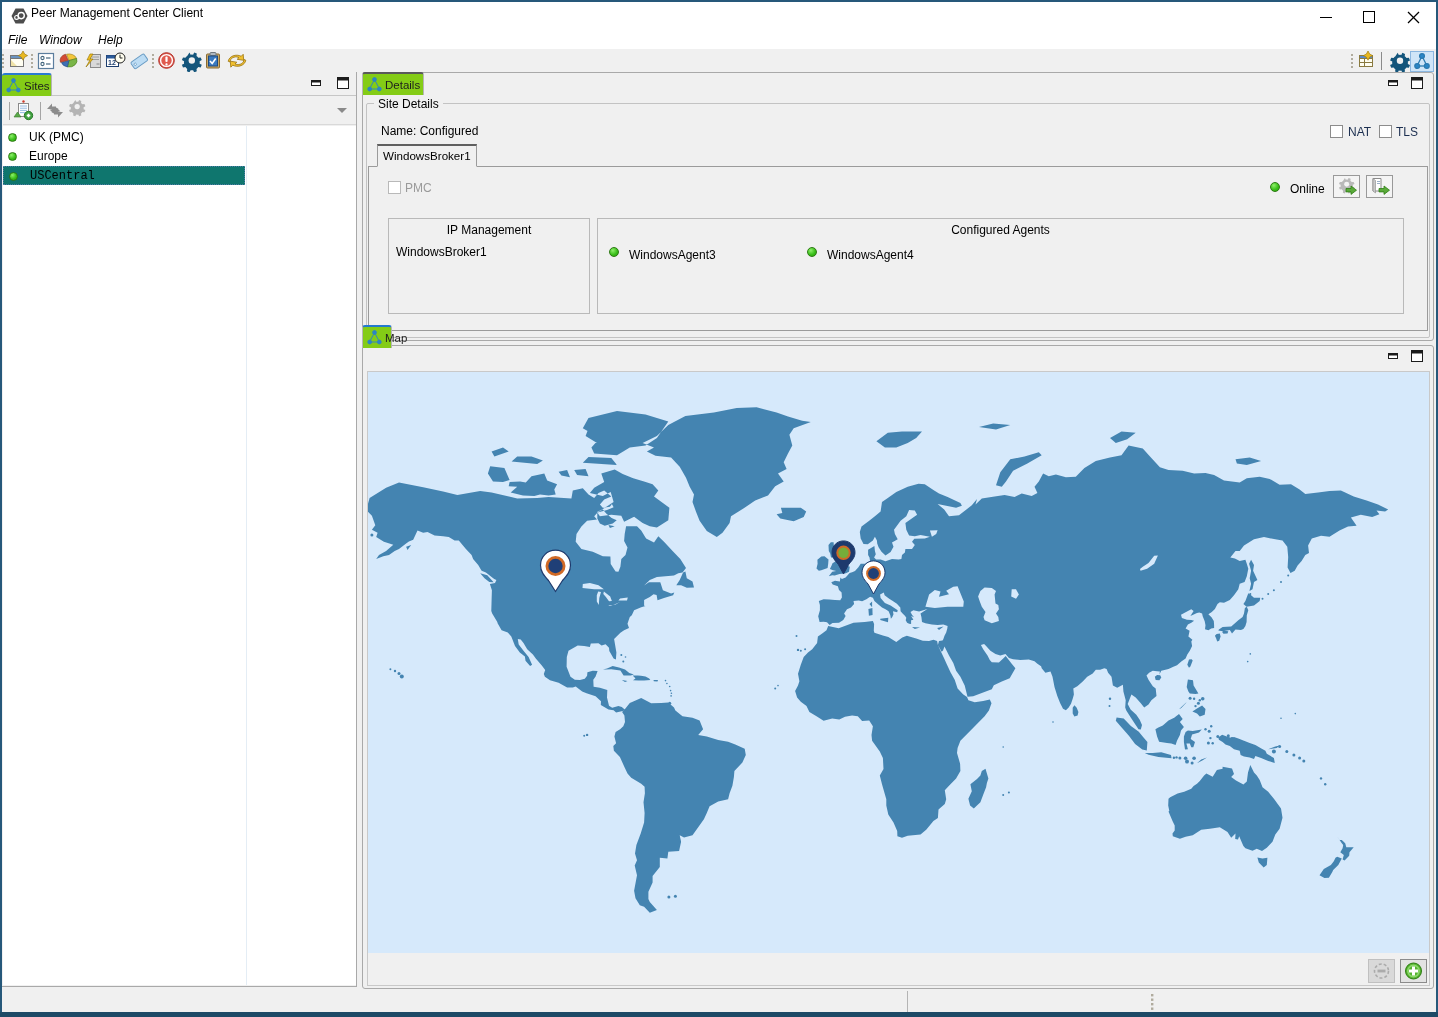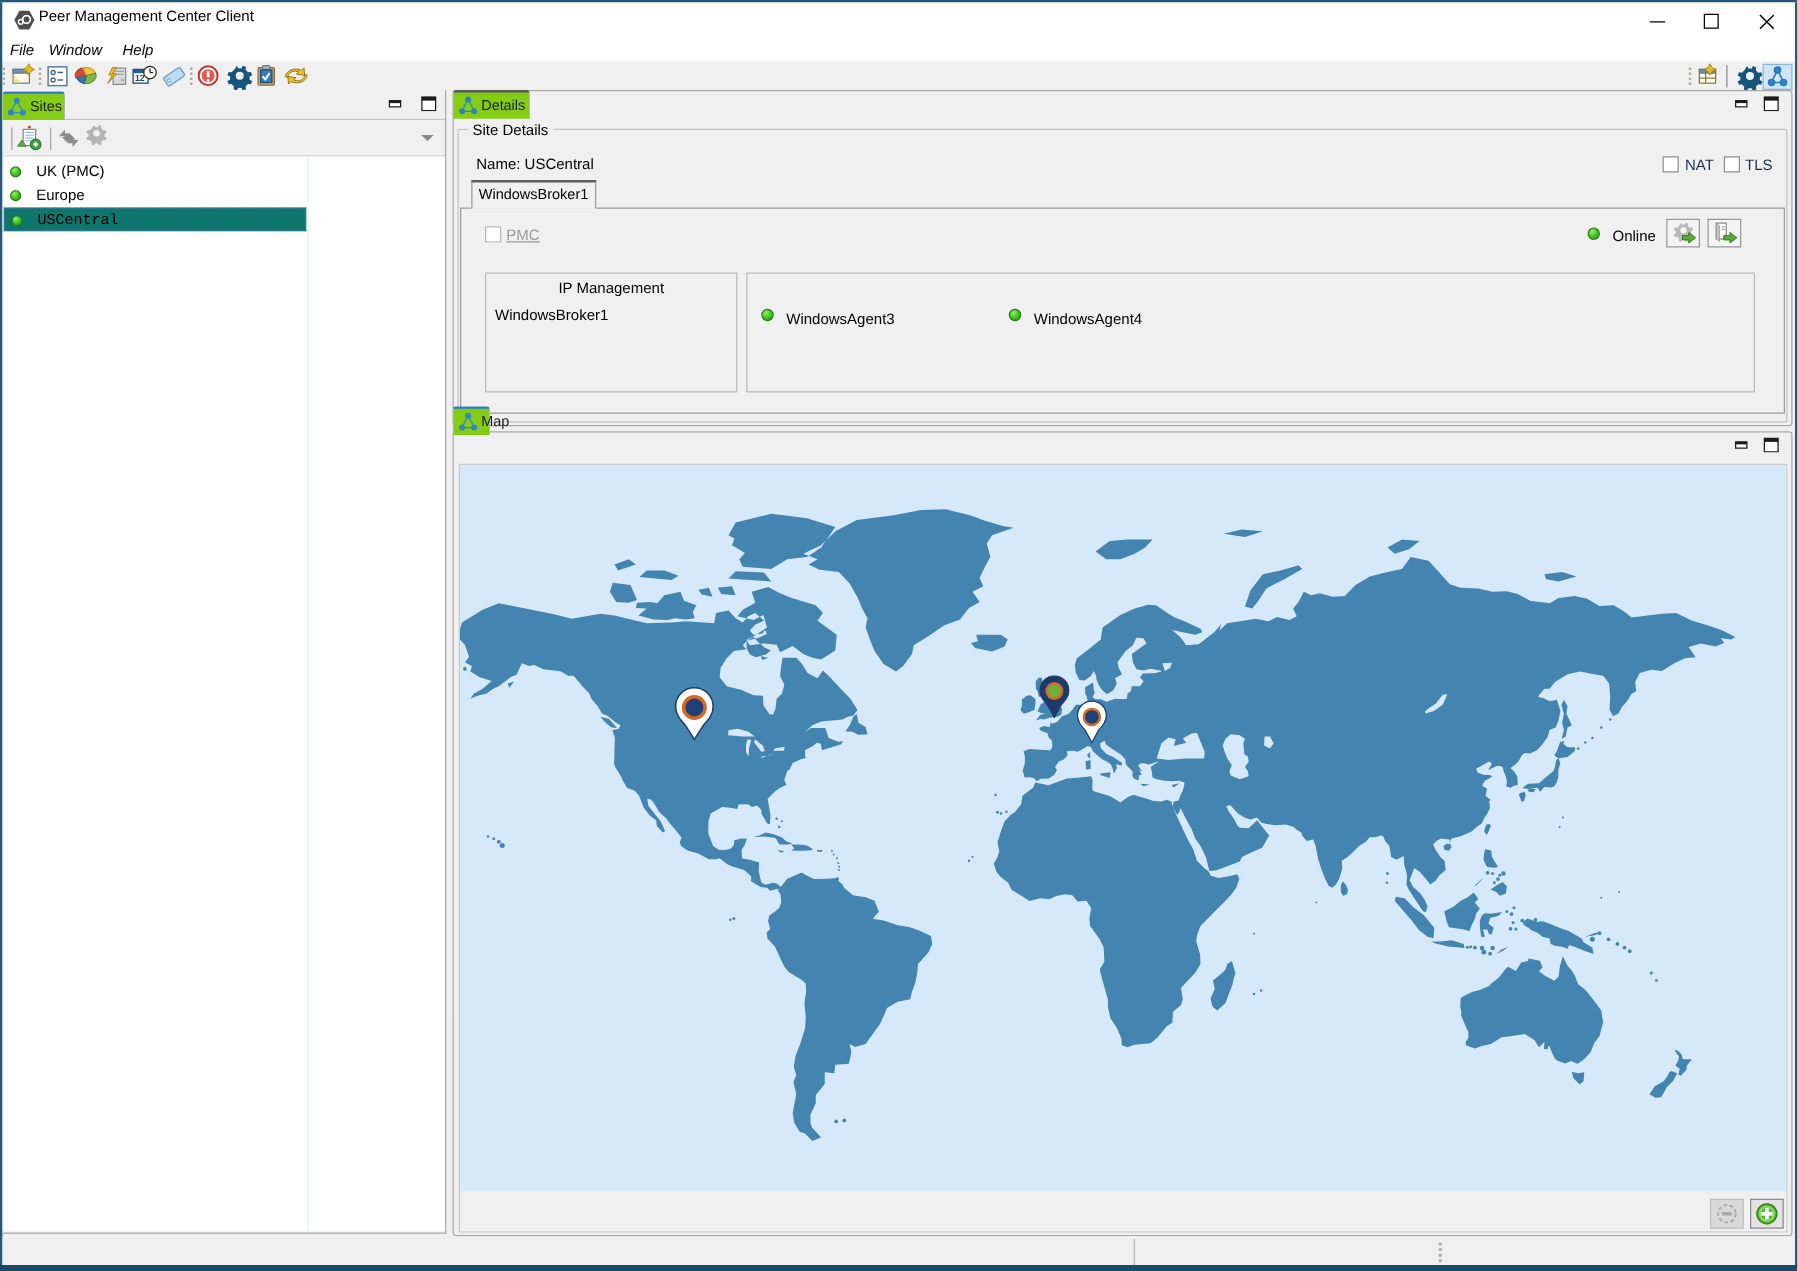--- a/index.html
+++ b/index.html
@@ -255,32 +255,32 @@
 </div>
 <svg class="abs" style="left:1387px;top:77px" width="42" height="12" viewBox="0 0 42 12">
   <rect x="1.5" y="3.5" width="9" height="5" fill="#fff" stroke="#1c1c1c"></rect>
   <rect x="1.5" y="3.5" width="9" height="2" fill="#1c1c1c"></rect>
   <rect x="24.5" y="0.5" width="11" height="11" fill="#fff" stroke="#1c1c1c"></rect>
   <rect x="24.5" y="0.5" width="11" height="3" fill="#1c1c1c"></rect>
 </svg>
 
 <div class="abs" style="left:366px;top:103px;width:1064px;height:235px;border:1px solid #c3c3c3;border-radius:2px;"></div>
 <div class="abs" style="left:374px;top:97px;background:#f0f0f0;padding:0 4px;">Site Details</div>
-<div class="abs" style="left:381px;top:124px;">Name: USCentral</div>
+<div class="abs" style="left:381px;top:124px;">Name: Configured</div>
 <div class="abs chk" style="left:1330px;top:125px;"></div>
 <div class="abs" style="left:1348px;top:125px;color:#1c2f50;">NAT</div>
 <div class="abs chk" style="left:1379px;top:125px;"></div>
 <div class="abs" style="left:1396px;top:125px;color:#1c2f50;">TLS</div>
 
 <div class="abs" style="left:368px;top:166px;width:1060px;height:165px;background:#f0f0f0;border:1px solid #9b9b9b;"></div>
 <div class="abs" style="left:377px;top:144px;width:100px;height:23px;background:#f0f0f0;border:1px solid #9b9b9b;border-top:2px solid #5f5f5f;border-bottom:1px solid #f0f0f0;">
   <div class="abs" style="left:5px;top:3px;font-size:11.6px;">WindowsBroker1</div>
 </div>
 <div class="abs chk" style="left:388px;top:181px;border-color:#b9b9b9;"></div>
-<div class="abs" style="left:405px;top:181px;color:#9a9a9a;text-decoration:underline;">PMC</div>
+<div class="abs" style="left:405px;top:181px;color:#9a9a9a;">PMC</div>
 <div class="abs agdot" style="left:1270px;top:182px;"></div>
 <div class="abs" style="left:1290px;top:182px;">Online</div>
 <div class="abs btn16" style="left:1333px;top:175px;"><svg width="25" height="21" viewBox="0 0 25 21">
       <g transform="translate(3.5,1.2) scale(0.78)">
         <path d="M9.5 1 l1.1 2.2 a6.3 6.3 0 0 1 2.5 0 l1.1 -2.2 2.6 1.1 -0.3 2.4 a6.3 6.3 0 0 1 1.8 1.8 l2.4 -0.3 1.1 2.6 -2.2 1.1 a6.3 6.3 0 0 1 0 2.5 l2.2 1.1 -1.1 2.6 -2.4 -0.3 a6.3 6.3 0 0 1 -1.8 1.8 l0.3 2.4 -2.6 1.1 -1.1 -2.2 a6.3 6.3 0 0 1 -2.5 0 l-1.1 2.2 -2.6 -1.1 0.3 -2.4 a6.3 6.3 0 0 1 -1.8 -1.8 l-2.4 0.3 -1.1 -2.6 2.2 -1.1 a6.3 6.3 0 0 1 0 -2.5 l-2.2 -1.1 1.1 -2.6 2.4 0.3 a6.3 6.3 0 0 1 1.8 -1.8 Z" fill="#b9b9b9"></path>
         <circle cx="11.8" cy="9" r="3.2" fill="#f4f4f4"></circle>
       </g>
       <path d="M12 12.5 l5 0 0 -2.5 5.5 4.2 -5.5 4.2 0 -2.5 -5 0 Z" fill="#5aaa3a" stroke="#2e7d14" stroke-width="0.8"></path>
     </svg></div>
 <div class="abs btn16" style="left:1366px;top:175px;"><svg width="25" height="21" viewBox="0 0 25 21">
@@ -288,20 +288,21 @@
       <path d="M6 2.5 L8.5 4.5 L8.5 17 L6 15 Z" fill="#c9c9c9" stroke="#8a8a8a" stroke-width="0.6"></path>
       <line x1="10" y1="5.5" x2="13" y2="5.5" stroke="#9ab0c8"></line>
       <line x1="10" y1="7.5" x2="13" y2="7.5" stroke="#9ab0c8"></line>
       <path d="M12 12.5 l5 0 0 -2.5 5.5 4.2 -5.5 4.2 0 -2.5 -5 0 Z" fill="#5aaa3a" stroke="#2e7d14" stroke-width="0.8"></path>
     </svg></div>
 <div class="abs grpbox" style="left:388px;top:218px;width:202px;height:96px;">
   <div class="grplabel">IP Management</div>
   <div class="abs" style="left:7px;top:26px;">WindowsBroker1</div>
 </div>
 <div class="abs grpbox" style="left:597px;top:218px;width:807px;height:96px;">
+  <div class="grplabel">Configured Agents</div>
   <div class="agdot" style="left:11px;top:28px;"></div>
   <div class="abs" style="left:31px;top:29px;">WindowsAgent3</div>
   <div class="agdot" style="left:209px;top:28px;"></div>
   <div class="abs" style="left:229px;top:29px;">WindowsAgent4</div>
 </div>
 
 <div class="abs" style="left:362px;top:345px;width:1072px;height:644px;background:#f0f0f0;border:1px solid #a9a9a9;border-radius:3px;"></div>
 <div class="abs tab" style="left:362px;top:325px;width:30px;height:23px;border-top:2px solid #2379cf;">
   <svg class="abs" style="left:4px;top:3px" width="15" height="15" viewBox="0 0 15 15">
     <g stroke="#3386bb" stroke-width="1" fill="#2a86c8">

